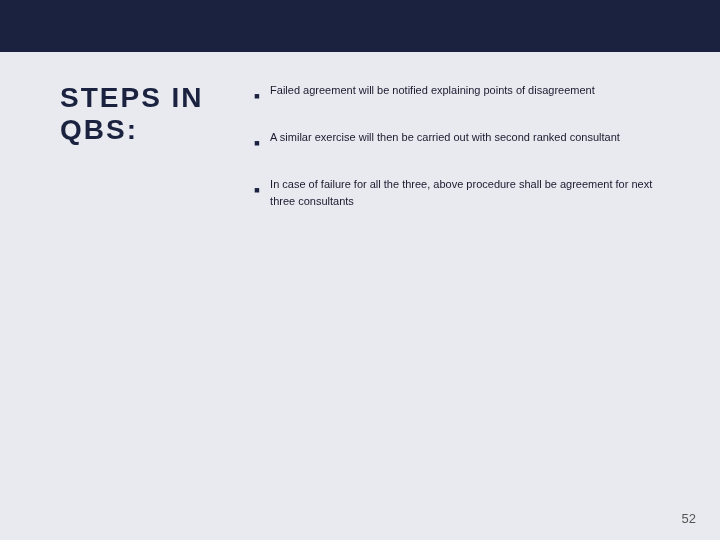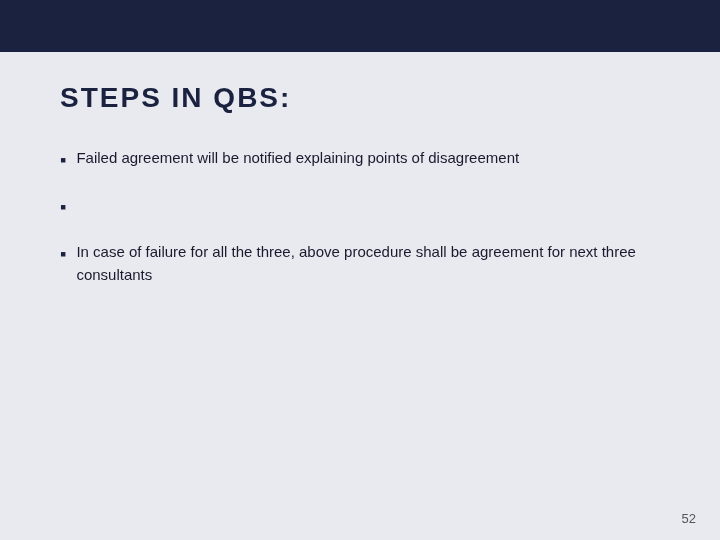--- a/index.html
+++ b/index.html
@@ -29,21 +29,21 @@
       width: 100%;
       height: 52px;
       background: #1a2240;
       flex-shrink: 0;
     }
 
     .slide-content {
       flex: 1;
       padding: 30px 60px 20px 60px;
       display: flex;
-      flex-direction: column;
+      flex-direction: row;
     }
 
     .slide-title {
       font-size: 28px;
       font-weight: bold;
       color: #1a2240;
       letter-spacing: 2px;
       margin-bottom: 32px;
       font-family: Arial, sans-serif;
     }
@@ -69,21 +69,21 @@
       color: #1a2240;
       font-size: 18px;
       margin-top: 1px;
       flex-shrink: 0;
       font-weight: bold;
     }
 
     .bullet-text {
       flex: 1;
       color: #1a1a2e;
-      font-size: 15px;
+      font-size: 11px;
       line-height: 1.55;
     }
 
     .page-number {
       position: absolute;
       bottom: 14px;
       right: 24px;
       font-size: 13px;
       color: #555;
       font-family: Arial, sans-serif;
@@ -103,20 +103,21 @@
 
     <ul class="bullet-list">
 
       <li class="bullet-item">
         <span class="bullet-marker">▪</span>
         <span class="bullet-text">Failed agreement will be notified explaining points of disagreement</span>
       </li>
 
       <li class="bullet-item">
         <span class="bullet-marker">▪</span>
+        <span class="bullet-text">A similar exercise will then be carried out with second ranked consultant</span>
       </li>
 
       <li class="bullet-item">
         <span class="bullet-marker">▪</span>
         <span class="bullet-text">In case of failure for all the three, above procedure shall be agreement for next three consultants</span>
       </li>
 
     </ul>
 
   </div>

